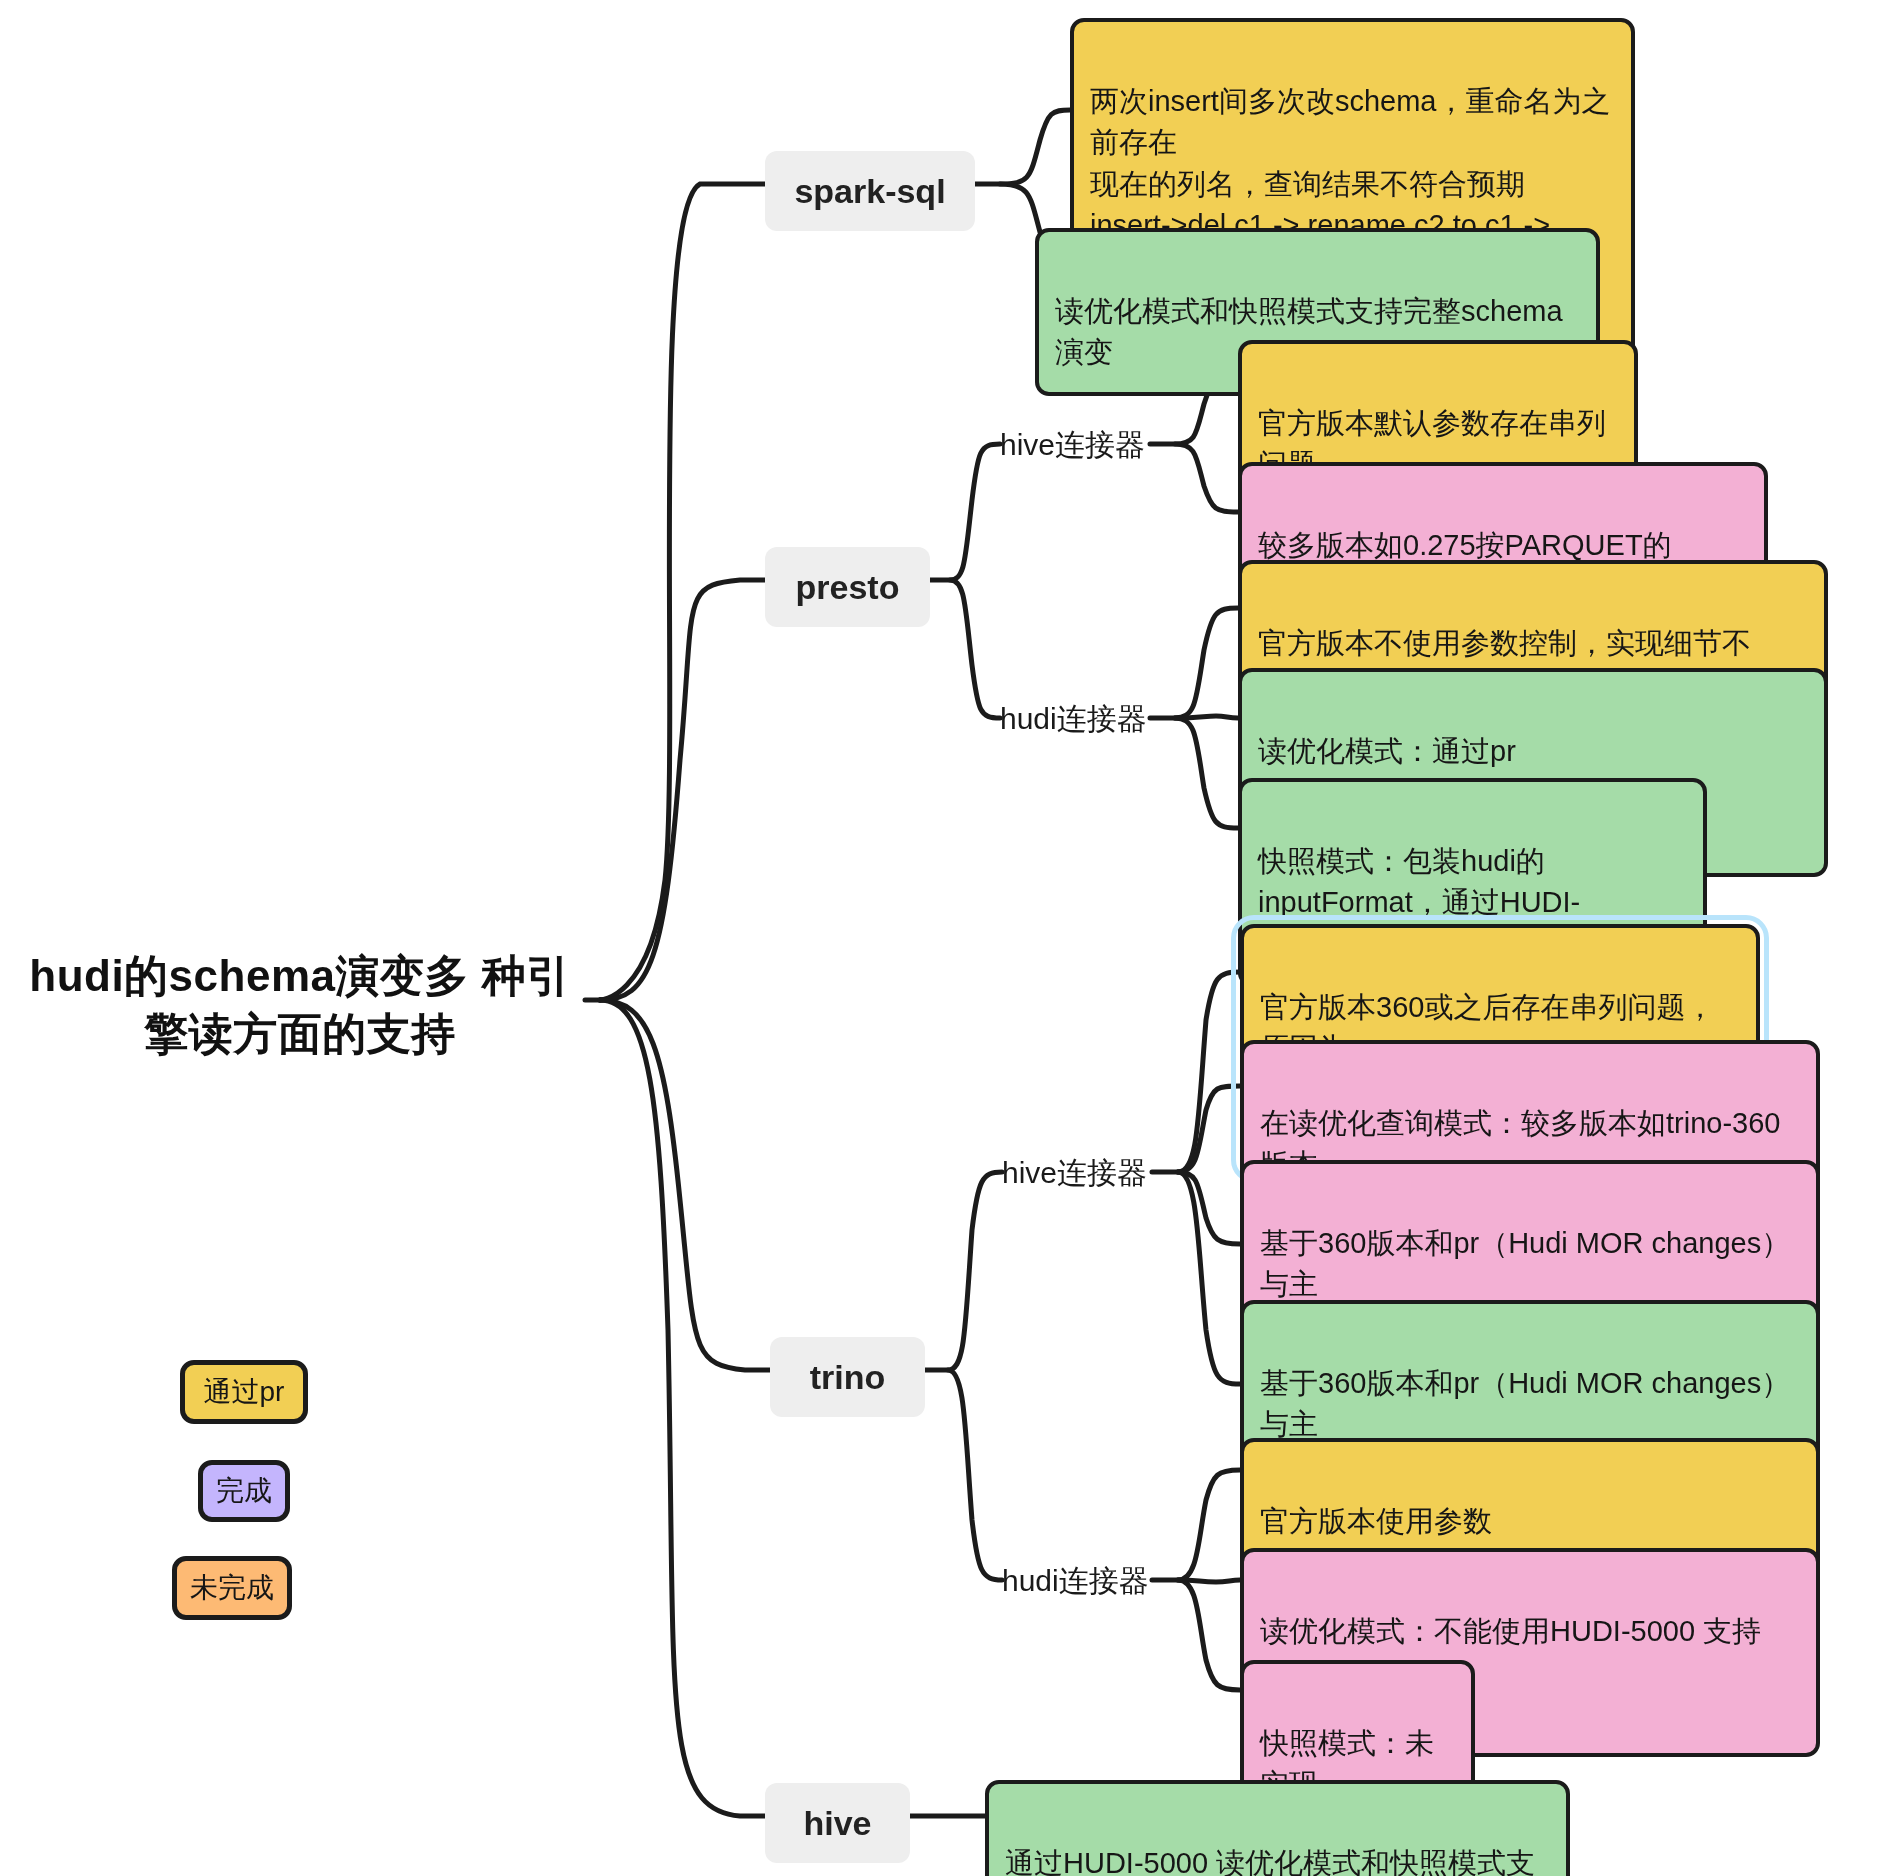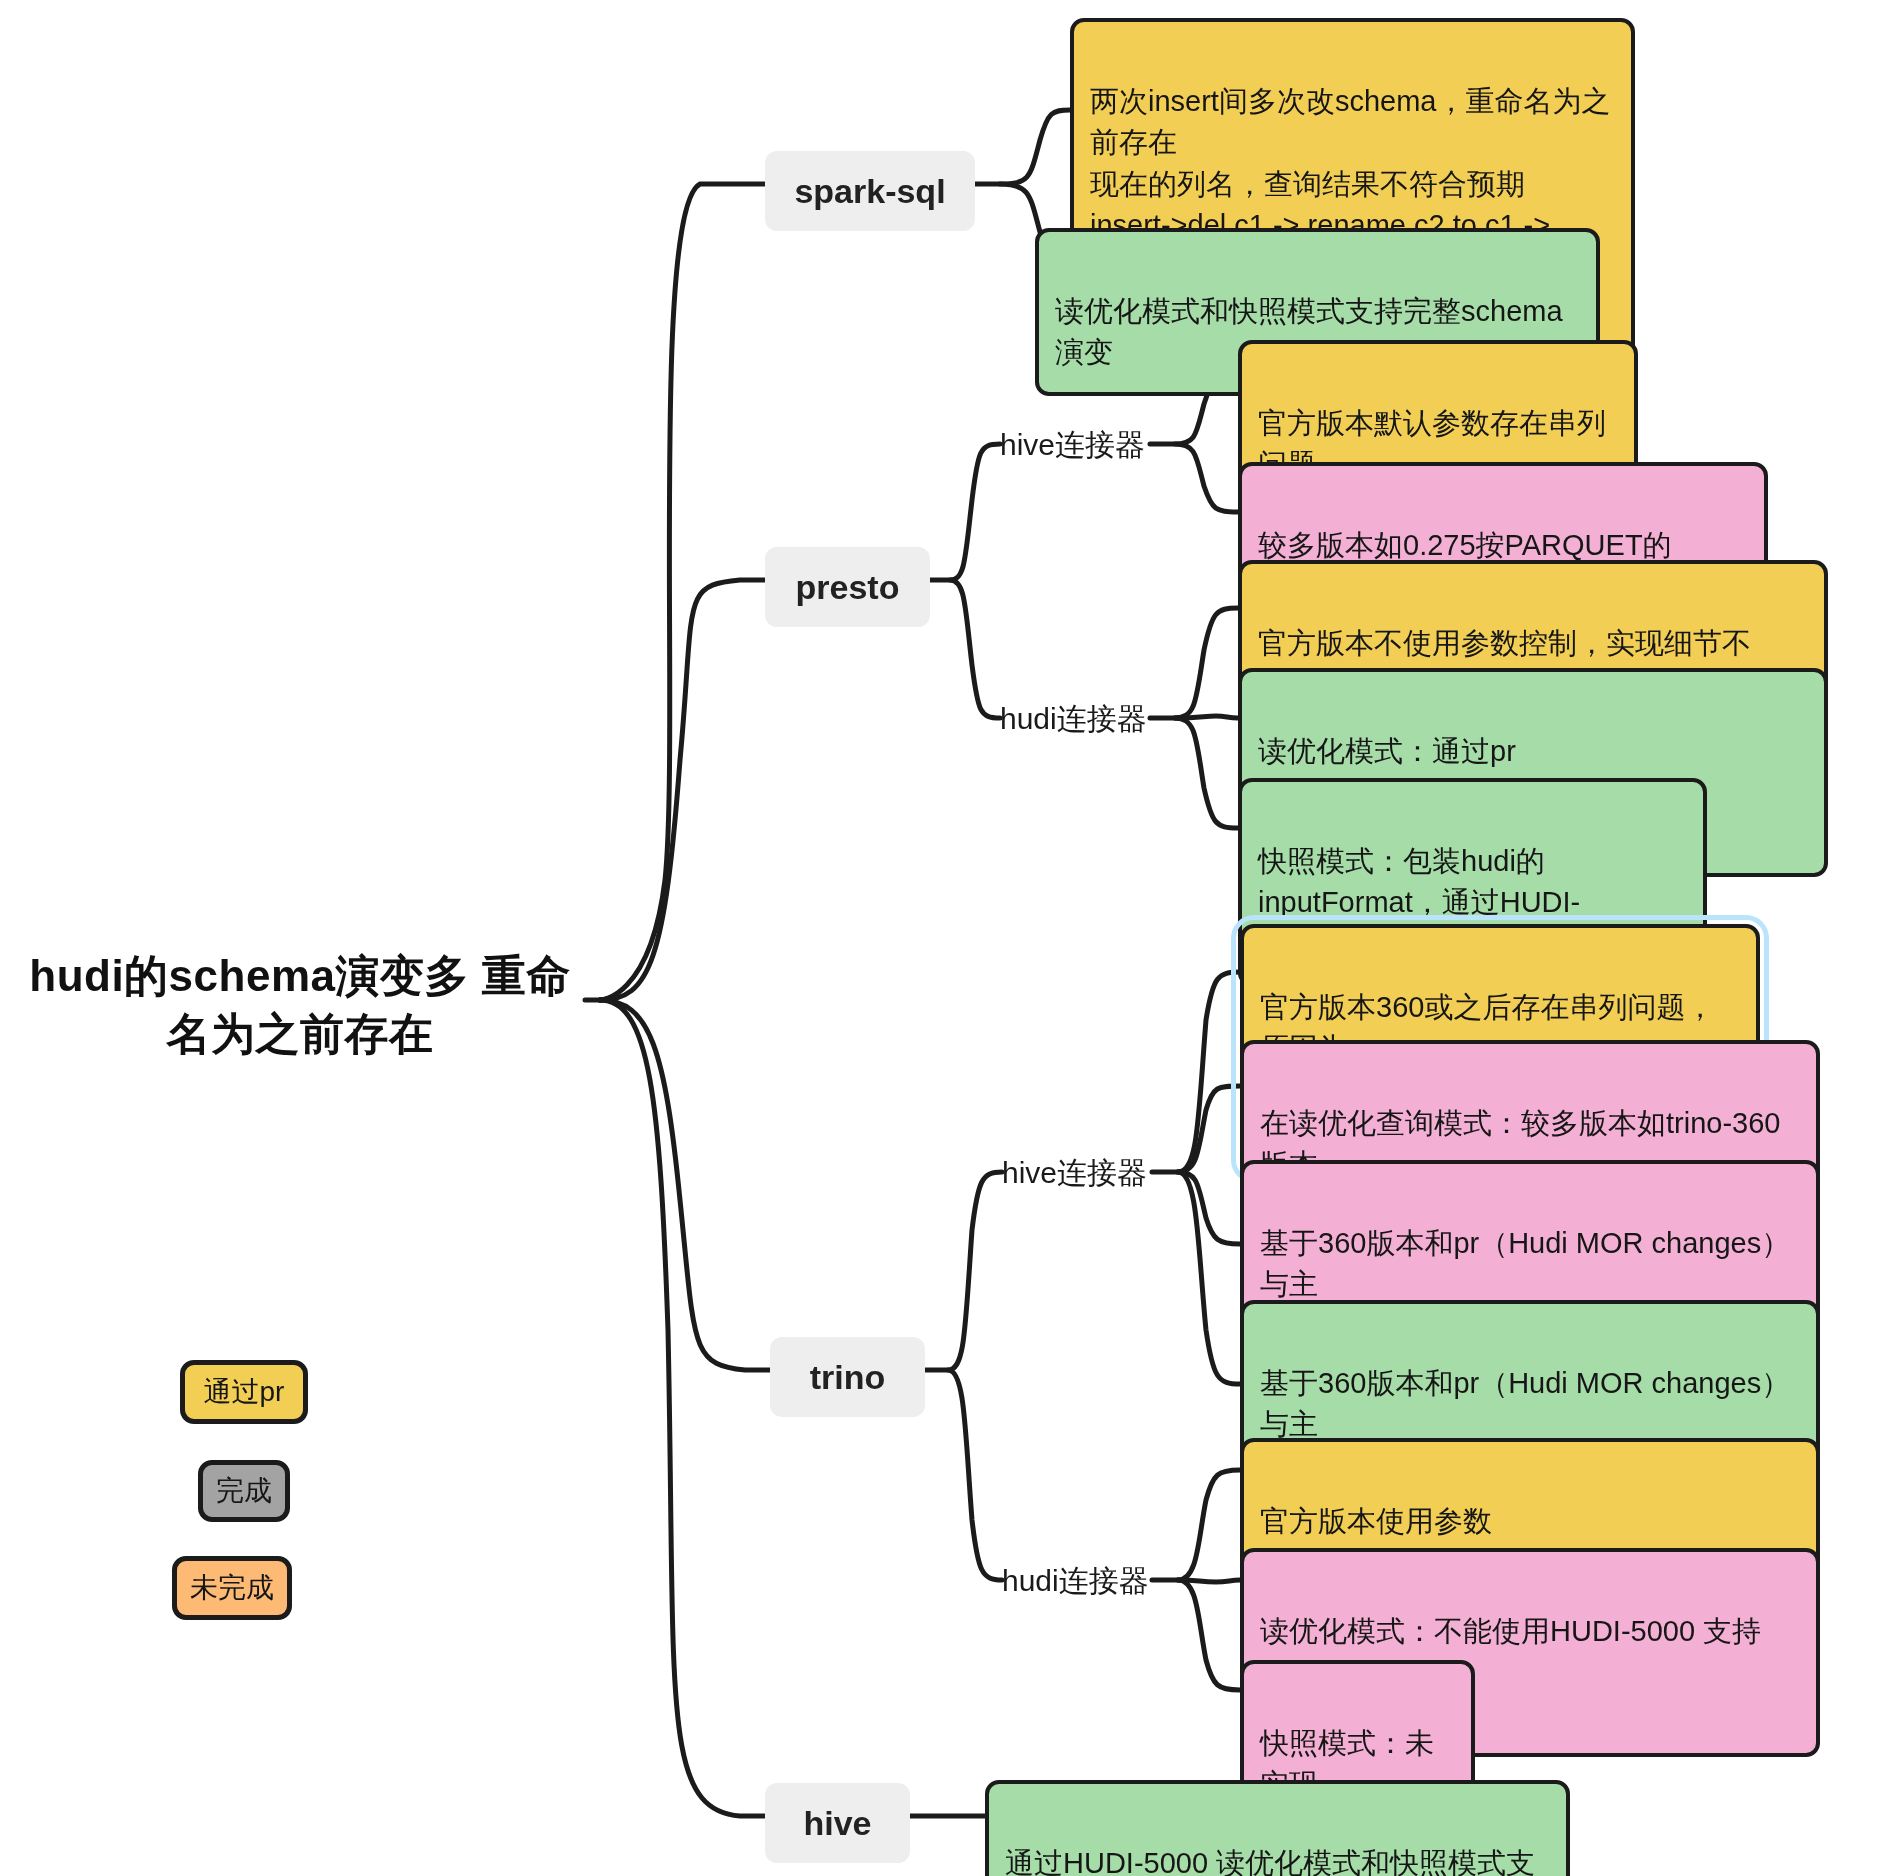--- a/index.html
+++ b/index.html
@@ -82,21 +82,21 @@
   
   .legend-item {
     border: 5px solid #1b1b1b;
     border-radius: 14px;
     font-size: 28px;
     color: #161616;
     justify-content: center;
     text-align: center;
   }
   .legend-item.yellow { background: #f2cf54; }
-  .legend-item.green  { background: #a3a3a3; }
+  .legend-item.green  { background: #c4b5fd; }
   .legend-item.pink   { background: #fdba74; }
 </style>
 </head>
 <body>
 
 <div id="canvas">
 
   <svg id="edges" viewBox="0 0 1904 1876" xmlns="http://www.w3.org/2000/svg">
     <g fill="none" stroke="#1b1b1b" stroke-width="5" stroke-linecap="round">
 
@@ -134,21 +134,21 @@
       <path d="M1152 1580 L1178 1580 C1198 1580, 1198 1540, 1206 1500 C1213 1474, 1218 1470, 1240 1470"></path>
       <path d="M1178 1580 C1198 1580, 1200 1582, 1216 1582 C1228 1582, 1230 1580, 1240 1580"></path>
       <path d="M1178 1580 C1198 1580, 1198 1620, 1206 1660 C1213 1686, 1218 1690, 1240 1690"></path>
 
       <path d="M910 1816 L985 1816"></path>
     </g>
   </svg>
 
   <div class="node root-node" style="left:20px; top:940px; width:560px; height:130px;">
     <span>hudi的schema演变多
-重命名为之前存在</span>
+种引擎读方面的支持</span>
   </div>
 
   <div class="node pill" style="left:765px; top:151px; min-width:210px;">
     <span>spark-sql</span>
   </div>
 
   <div class="node card yellow" style="left:1070px; top:18px; width:565px;">
     <span>两次insert间多次改schema，重命名为之前存在
 现在的列名，查询结果不符合预期
 insert-&gt;del c1 -&gt; rename c2 to c1 -&gt; insert

